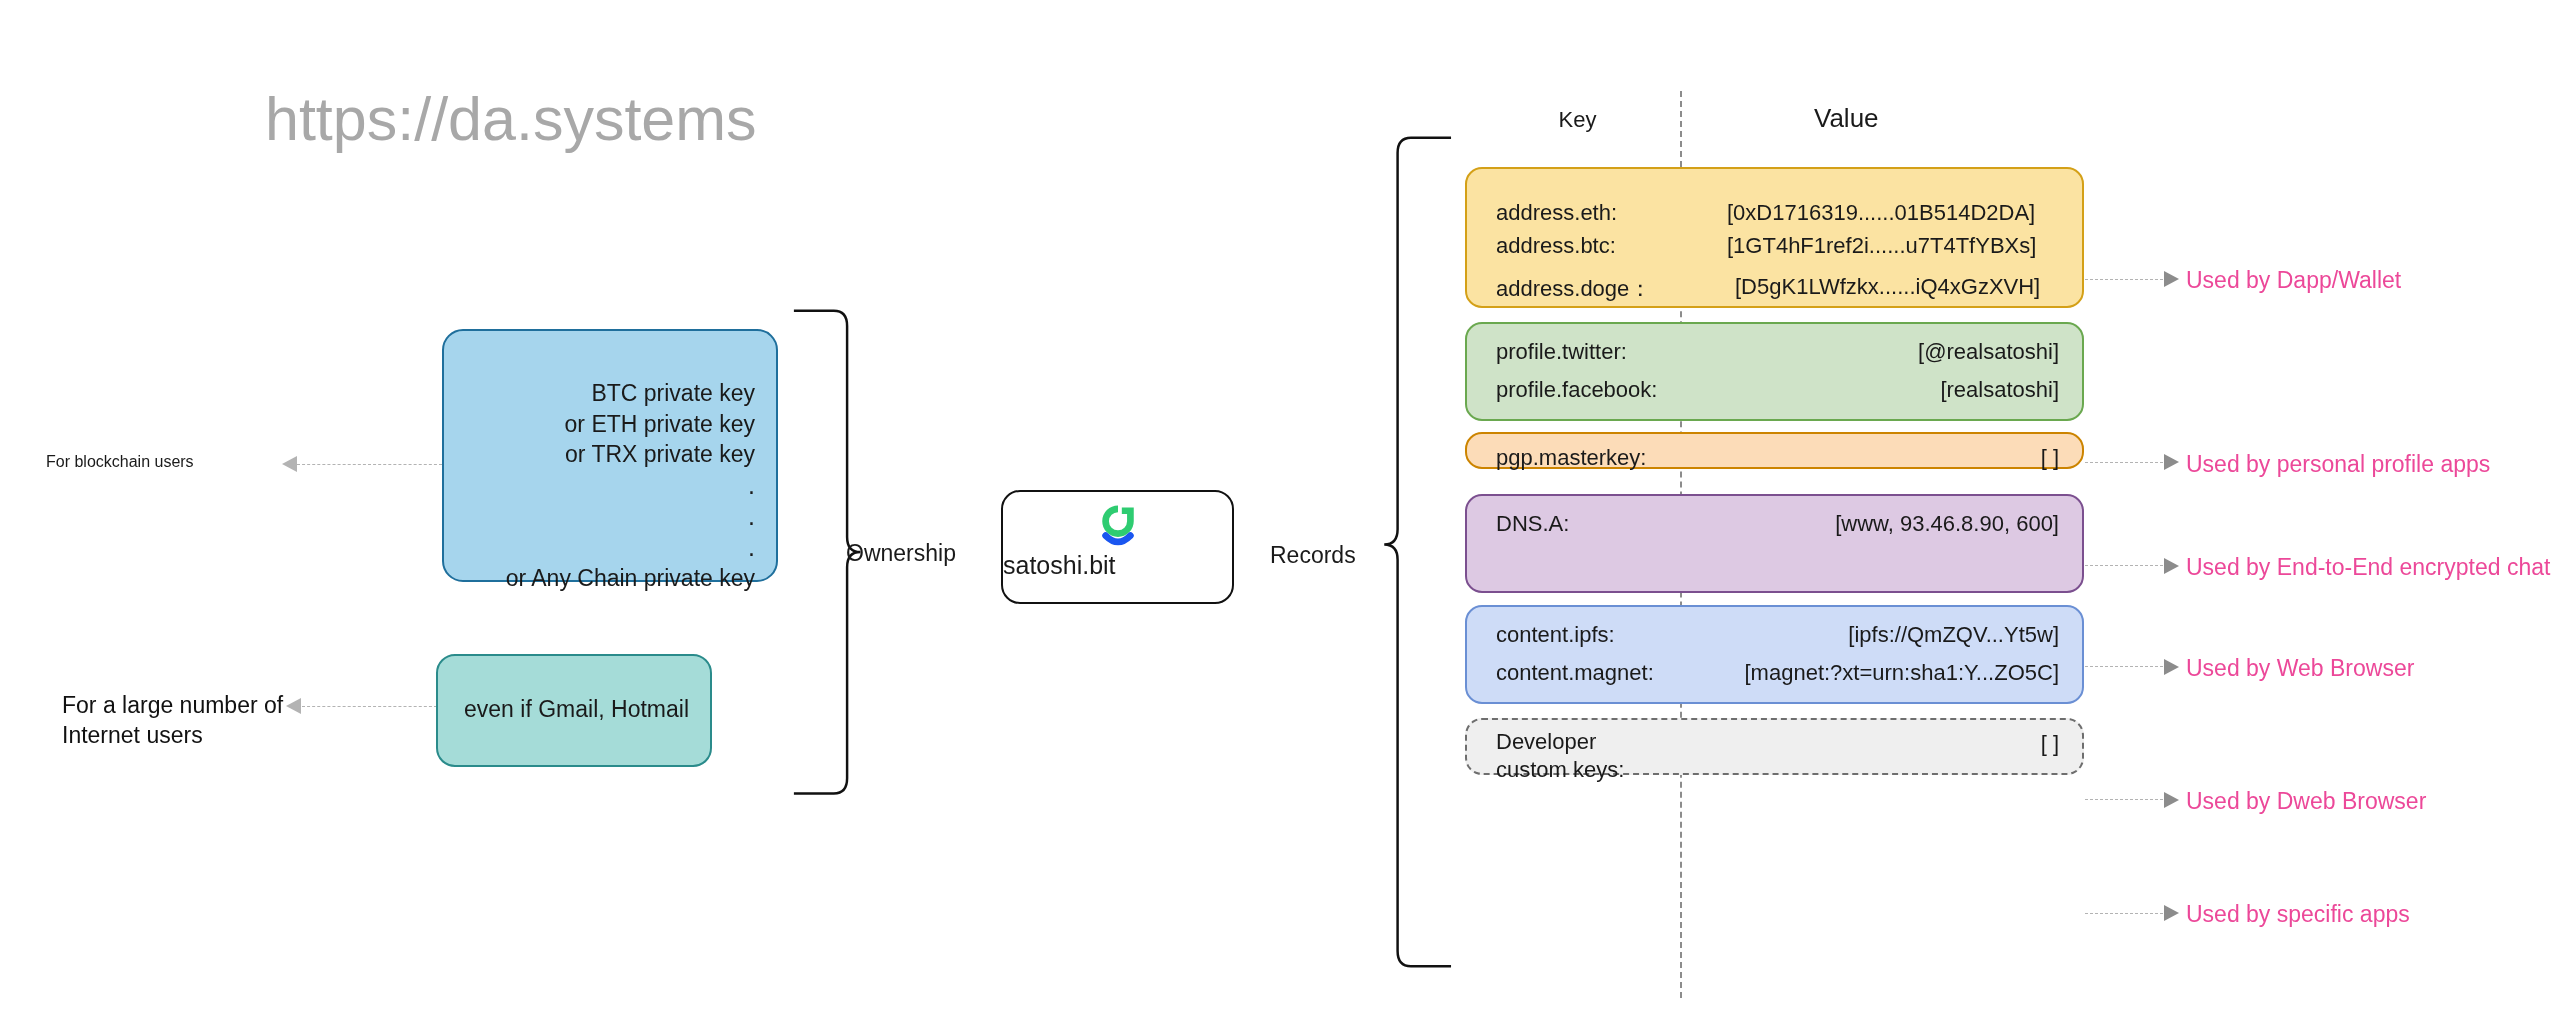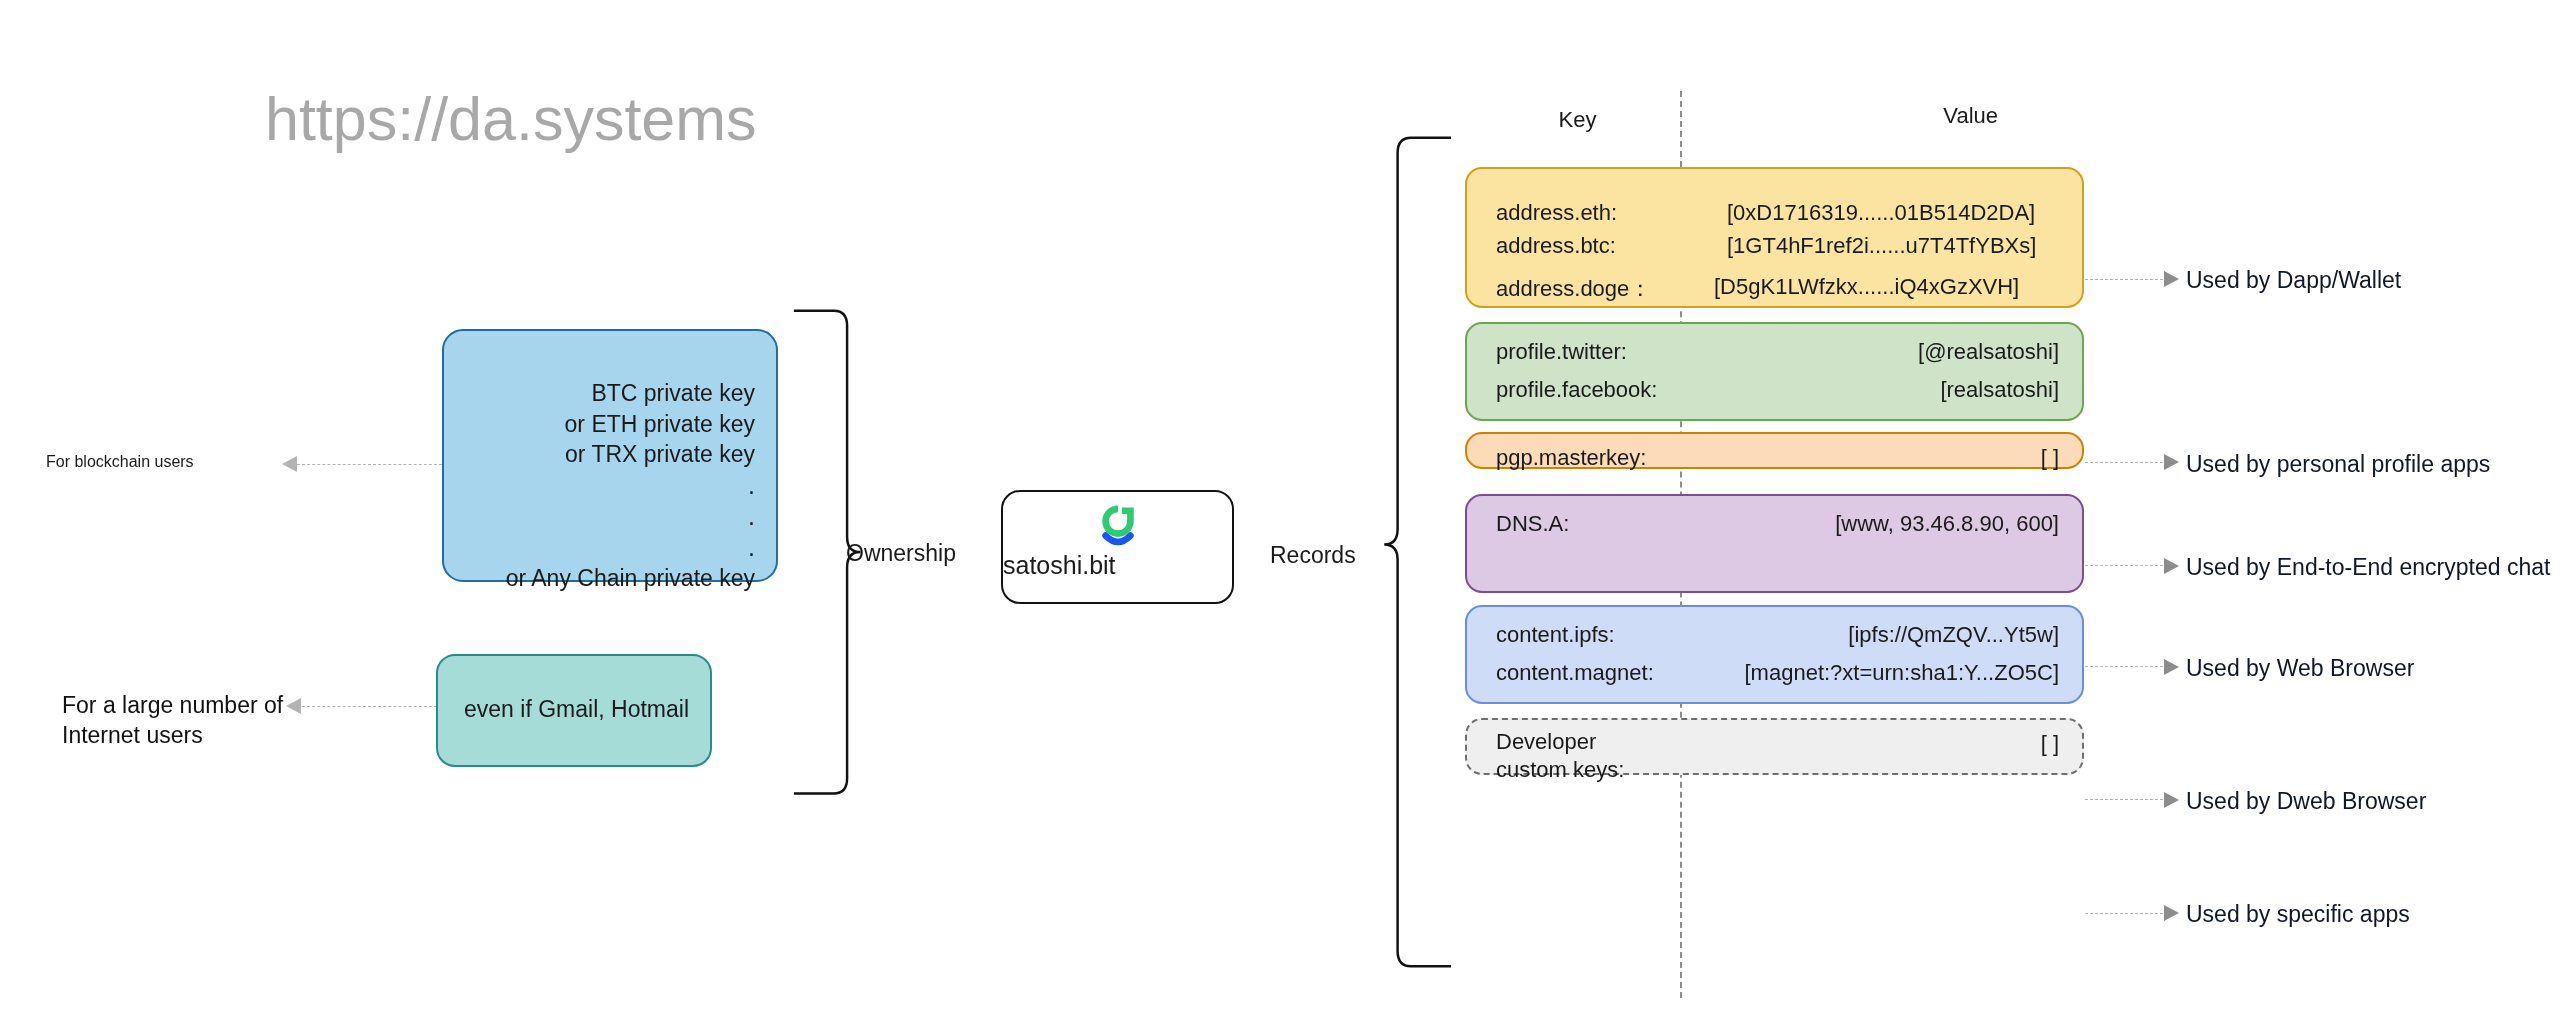--- a/index.html
+++ b/index.html
@@ -35,41 +35,41 @@
       border:2.4px solid #111;border-radius:19px;}
   #node-satoshi .logo{position:absolute;left:50%;top:13.4px;transform:translateX(-50%);}
   #node-satoshi .nodelabel{position:absolute;left:0;right:0;top:59px;text-align:left;font-size:25px;}
 
   
   #label-ownership{left:846px;top:540px;font-size:23px;}
   #label-records{left:1270px;top:542px;font-size:23px;}
 
   
   #hdr-key{left:1525px;top:107px;font-size:22px;width:105px;text-align:center;}
-  #hdr-value{left:1874px;top:103px;font-size:22px;width:124px;text-align:right;}
+  #hdr-value{left:1814px;top:103px;font-size:26px;width:124px;text-align:left;}
   #kv-divider{left:1680px;top:91px;width:0;height:907px;border-left:2.4px dashed #8c8c8c;}
 
   
   .rec{box-sizing:border-box;border-radius:17px;position:absolute;left:1465px;width:619px;}
   .rec .row{position:absolute;left:0;right:0;height:32px;}
   .rec .k{position:absolute;left:29px;font-size:22px;white-space:nowrap;}
   .rec .v{position:absolute;font-size:22px;white-space:nowrap;}
   .rec.valleft .v{left:260px;text-align:left;}
   .rec.valright .v{right:23px;text-align:right;}
 
   #rec-address{top:167px;height:141px;background:#fbe3a2;border:2.4px solid #d4a017;}
   #rec-profile{top:322px;height:99px;background:#cfe3c8;border:2.4px solid #6aa84f;}
   #rec-pgp{top:432px;height:37px;background:#fcdcb8;border:2.4px solid #cc8400;}
   #rec-dns{top:494px;height:99px;background:#ddc9e3;border:2.4px solid #7b4f8f;}
   #rec-content{top:605px;height:99px;background:#cedcf7;border:2.4px solid #6a8fd4;}
   #rec-dev{top:718px;height:57px;background:#efefef;border:2.4px dashed #6e6e6e;}
   #rec-dev .k{top:-2.9px;line-height:1.28;white-space:normal;width:181px;}
 
   
-  .use-label{font-size:23px;color:#0f172a;white-space:nowrap;}
+  .use-label{font-size:23px;color:#ec4899;white-space:nowrap;}
   .dashright{height:0;border-top:1.9px dashed #b3b3b3;position:absolute;}
   .arrow-right{width:0;height:0;border-top:8.6px solid transparent;border-bottom:8.6px solid transparent;border-left:15.3px solid #8c8c8c;position:absolute;}
 </style>
 </head>
 <body>
 
 <div class="abs" id="site-title">https://da.systems</div>
 
 <div class="abs" id="label-blockchain-users">For blockchain users</div>
 <div class="abs arrow-left" style="left:282px;top:456px;"></div>
@@ -123,21 +123,21 @@
   <div class="row" style="top:31px;">
     <span class="k">address.eth:</span>
     <span class="v">[0xD1716319......01B514D2DA]</span>
   </div>
   <div class="row" style="top:64px;padding-left:36px;">
     <span class="k">address.btc:</span>
     <span class="v">[1GT4hF1ref2i......u7T4TfYBXs]</span>
   </div>
   <div class="row" style="top:105px;">
     <span class="k">address.doge：</span>
-    <span class="v" style="left:247px;">[D5gK1LWfzkx......iQ4xGzXVH]</span>
+    <span class="v" style="left:268px;">[D5gK1LWfzkx......iQ4xGzXVH]</span>
   </div>
 </div>
 
 <div class="rec valright" id="rec-profile">
   <div class="row" style="top:53px;">
     <span class="k">profile.facebook:</span>
     <span class="v">[realsatoshi]</span>
   </div>
   <div class="row" style="top:15.3px;">
     <span class="k">profile.twitter:</span>

